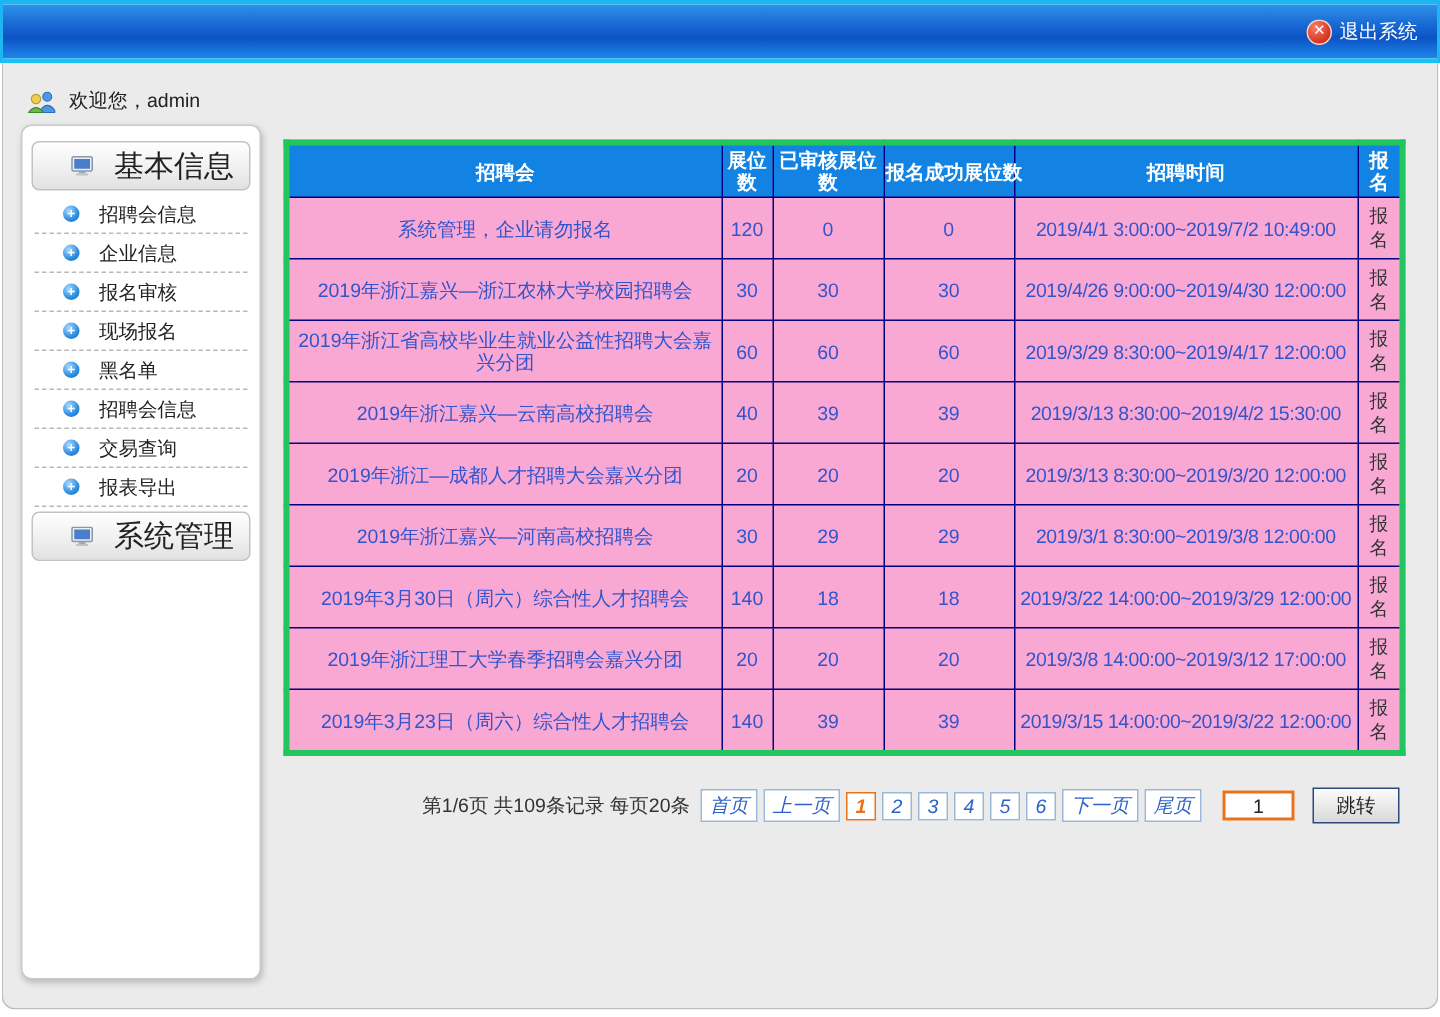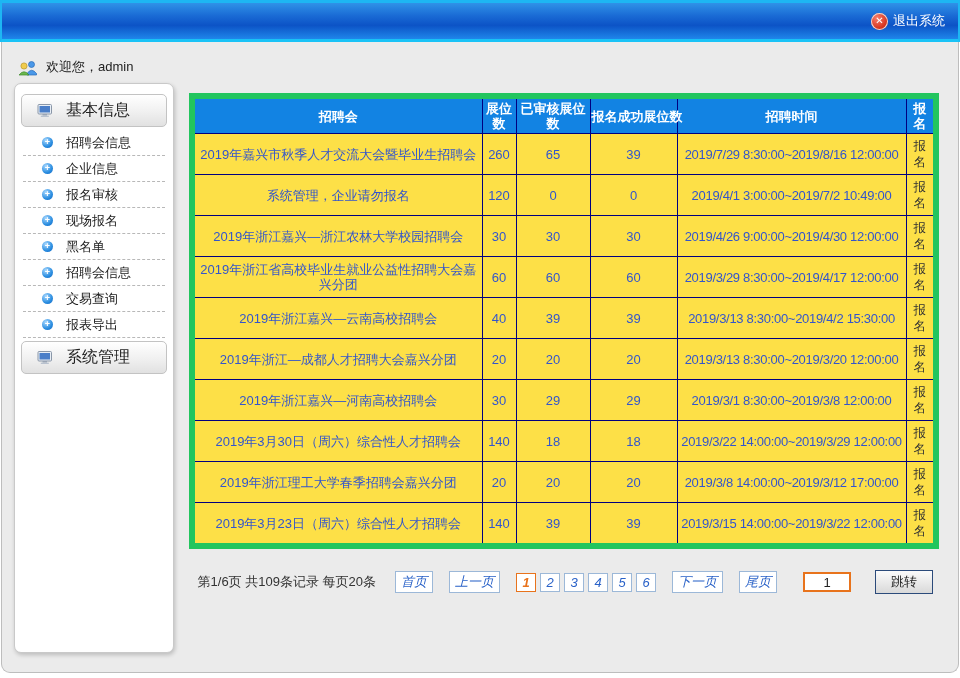--- a/index.html
+++ b/index.html
@@ -29,52 +29,52 @@
 
   .layout { display:flex; align-items:flex-start; margin-top:7px; }
 
   
   .sidebar { width:160px; margin-left:12px; background:#fff;
     border:1px solid #c9c9c9; border-radius:7px;
     box-shadow:1px 2px 4px rgba(0,0,0,0.20); padding:8px 6px; height:570px; }
   .nav-btn { display:flex; align-items:center; height:33px;
     border:1px solid #c3c3c3; border-radius:5px;
     background:linear-gradient(#ffffff,#f0f0f0 55%,#e1e1e1);
-    margin:2px 0 3px; font-size:16px; color:#222; cursor:pointer; }
+    margin:2px 0 3px; font-size:20px; color:#222; cursor:pointer;justify-content:center; }
   .nav-btn .mon-wrap { margin:0 13px 0 15px; display:flex; }
   .nav-btn.active { background:linear-gradient(180deg,#4cb8f7 0%,#1787e9 46%,#0667cd 54%,#0e7ade 100%);
     border-color:#0a62bd; color:#fff; box-shadow:0 1px 3px rgba(0,0,0,.35); height:37px; }
   .submenu { list-style:none; margin:3px 2px; }
   .submenu-item { display:flex; align-items:center; height:26px;
     border-bottom:1px dashed #b8b8b8; font-size:13px; color:#222;
     padding-left:19px; gap:13px; cursor:pointer; }
   .plus-ic { width:11px; height:11px; border-radius:50%; flex:0 0 11px;
     background:radial-gradient(circle at 35% 30%,#a8d8ff,#2a8de0 60%,#1565c0);
     color:#fff; font-size:9px; line-height:11px; text-align:center; font-weight:bold; }
 
   
   .main { margin-left:15px; padding-top:10px; }
   table.fair { border-collapse:collapse; table-layout:fixed; width:744px;
-    border:6px solid #22c55e; background:#fde047; }
+    border:4px solid #22c55e; background:#f9a8d4; }
   table.fair th, table.fair td { border:1px solid #000080; }
   table.fair th { background:#1283e3; color:#fff; font-size:13px; font-weight:bold;
     padding:2px 1px; line-height:15px; }
   th.h-registered { font-size:12px; white-space:nowrap;font-family:Liberation Serif, serif; }
   table.fair td { font-size:13px; text-align:center; padding:4px 2px; line-height:15px; }
   .col-name{width:290px}.col-booth{width:34px}.col-rev{width:74px}
   .col-reg{width:87px}.col-time{width:229px}.col-act{width:30px}
   .fair-link { color:#3355cc; text-decoration:none; cursor:pointer; }
   .c-num { color:#3355cc; font-size:12.5px; }
   .c-time { color:#3355cc; font-size:11px; white-space:nowrap;
     letter-spacing:-0.3px; padding:4px 0 !important; }
   .signup-link { color:#333; font-size:12.5px; text-decoration:none; cursor:pointer; }
 
   
   .pagination { width:744px; display:flex; justify-content:flex-end; align-items:center;
-    margin-top:21px; font-size:13px; color:#333; gap:16px; }
+    margin-top:21px; font-size:13px; color:#333; gap:4px; }
   .pg-info { margin-right:3px; white-space:nowrap; }
   .pg-btn { border:1px solid #9cb8d8; background:#fff; color:#2a62c8;
     padding:1px 5px; font-size:13px; cursor:pointer; white-space:nowrap;font-style:italic; }
   .page-num { min-width:20px; text-align:center; }
   .page-num.current { border:1px solid #e8731c; color:#e8731c; font-weight:bold; }
   .jump-input { width:48px; height:20px; border:2px solid #e8731c; text-align:center;
     font-size:13px; margin-left:10px; color:#222; }
   .jump-btn { border:1px solid #2b4a7a; background:linear-gradient(#fbfbfb,#d9d9d9);
     padding:2px 15px; font-size:13px; color:#222; margin-left:8px; cursor:pointer; }
 </style>
@@ -185,28 +185,20 @@
           <tr>
             <th>招聘会</th>
             <th>展位数</th>
             <th>已审核展位数</th>
             <th class="h-registered">报名成功展位数</th>
             <th>招聘时间</th>
             <th>报名</th>
           </tr>
         </thead>
         <tbody id="fair-tbody">
-  <tr>
-    <td><a class="fair-link">2019年嘉兴市秋季人才交流大会暨毕业生招聘会</a></td>
-    <td class="c-num">260</td>
-    <td class="c-num">65</td>
-    <td class="c-num">39</td>
-    <td class="c-time">2019/7/29 8:30:00~2019/8/16 12:00:00</td>
-    <td><a class="signup-link">报名</a></td>
-  </tr>
 
 
   <tr>
     <td><a class="fair-link">系统管理，企业请勿报名</a></td>
     <td class="c-num">120</td>
     <td class="c-num">0</td>
     <td class="c-num">0</td>
     <td class="c-time">2019/4/1 3:00:00~2019/7/2 10:49:00</td>
     <td><a class="signup-link">报名</a></td>
   </tr>

